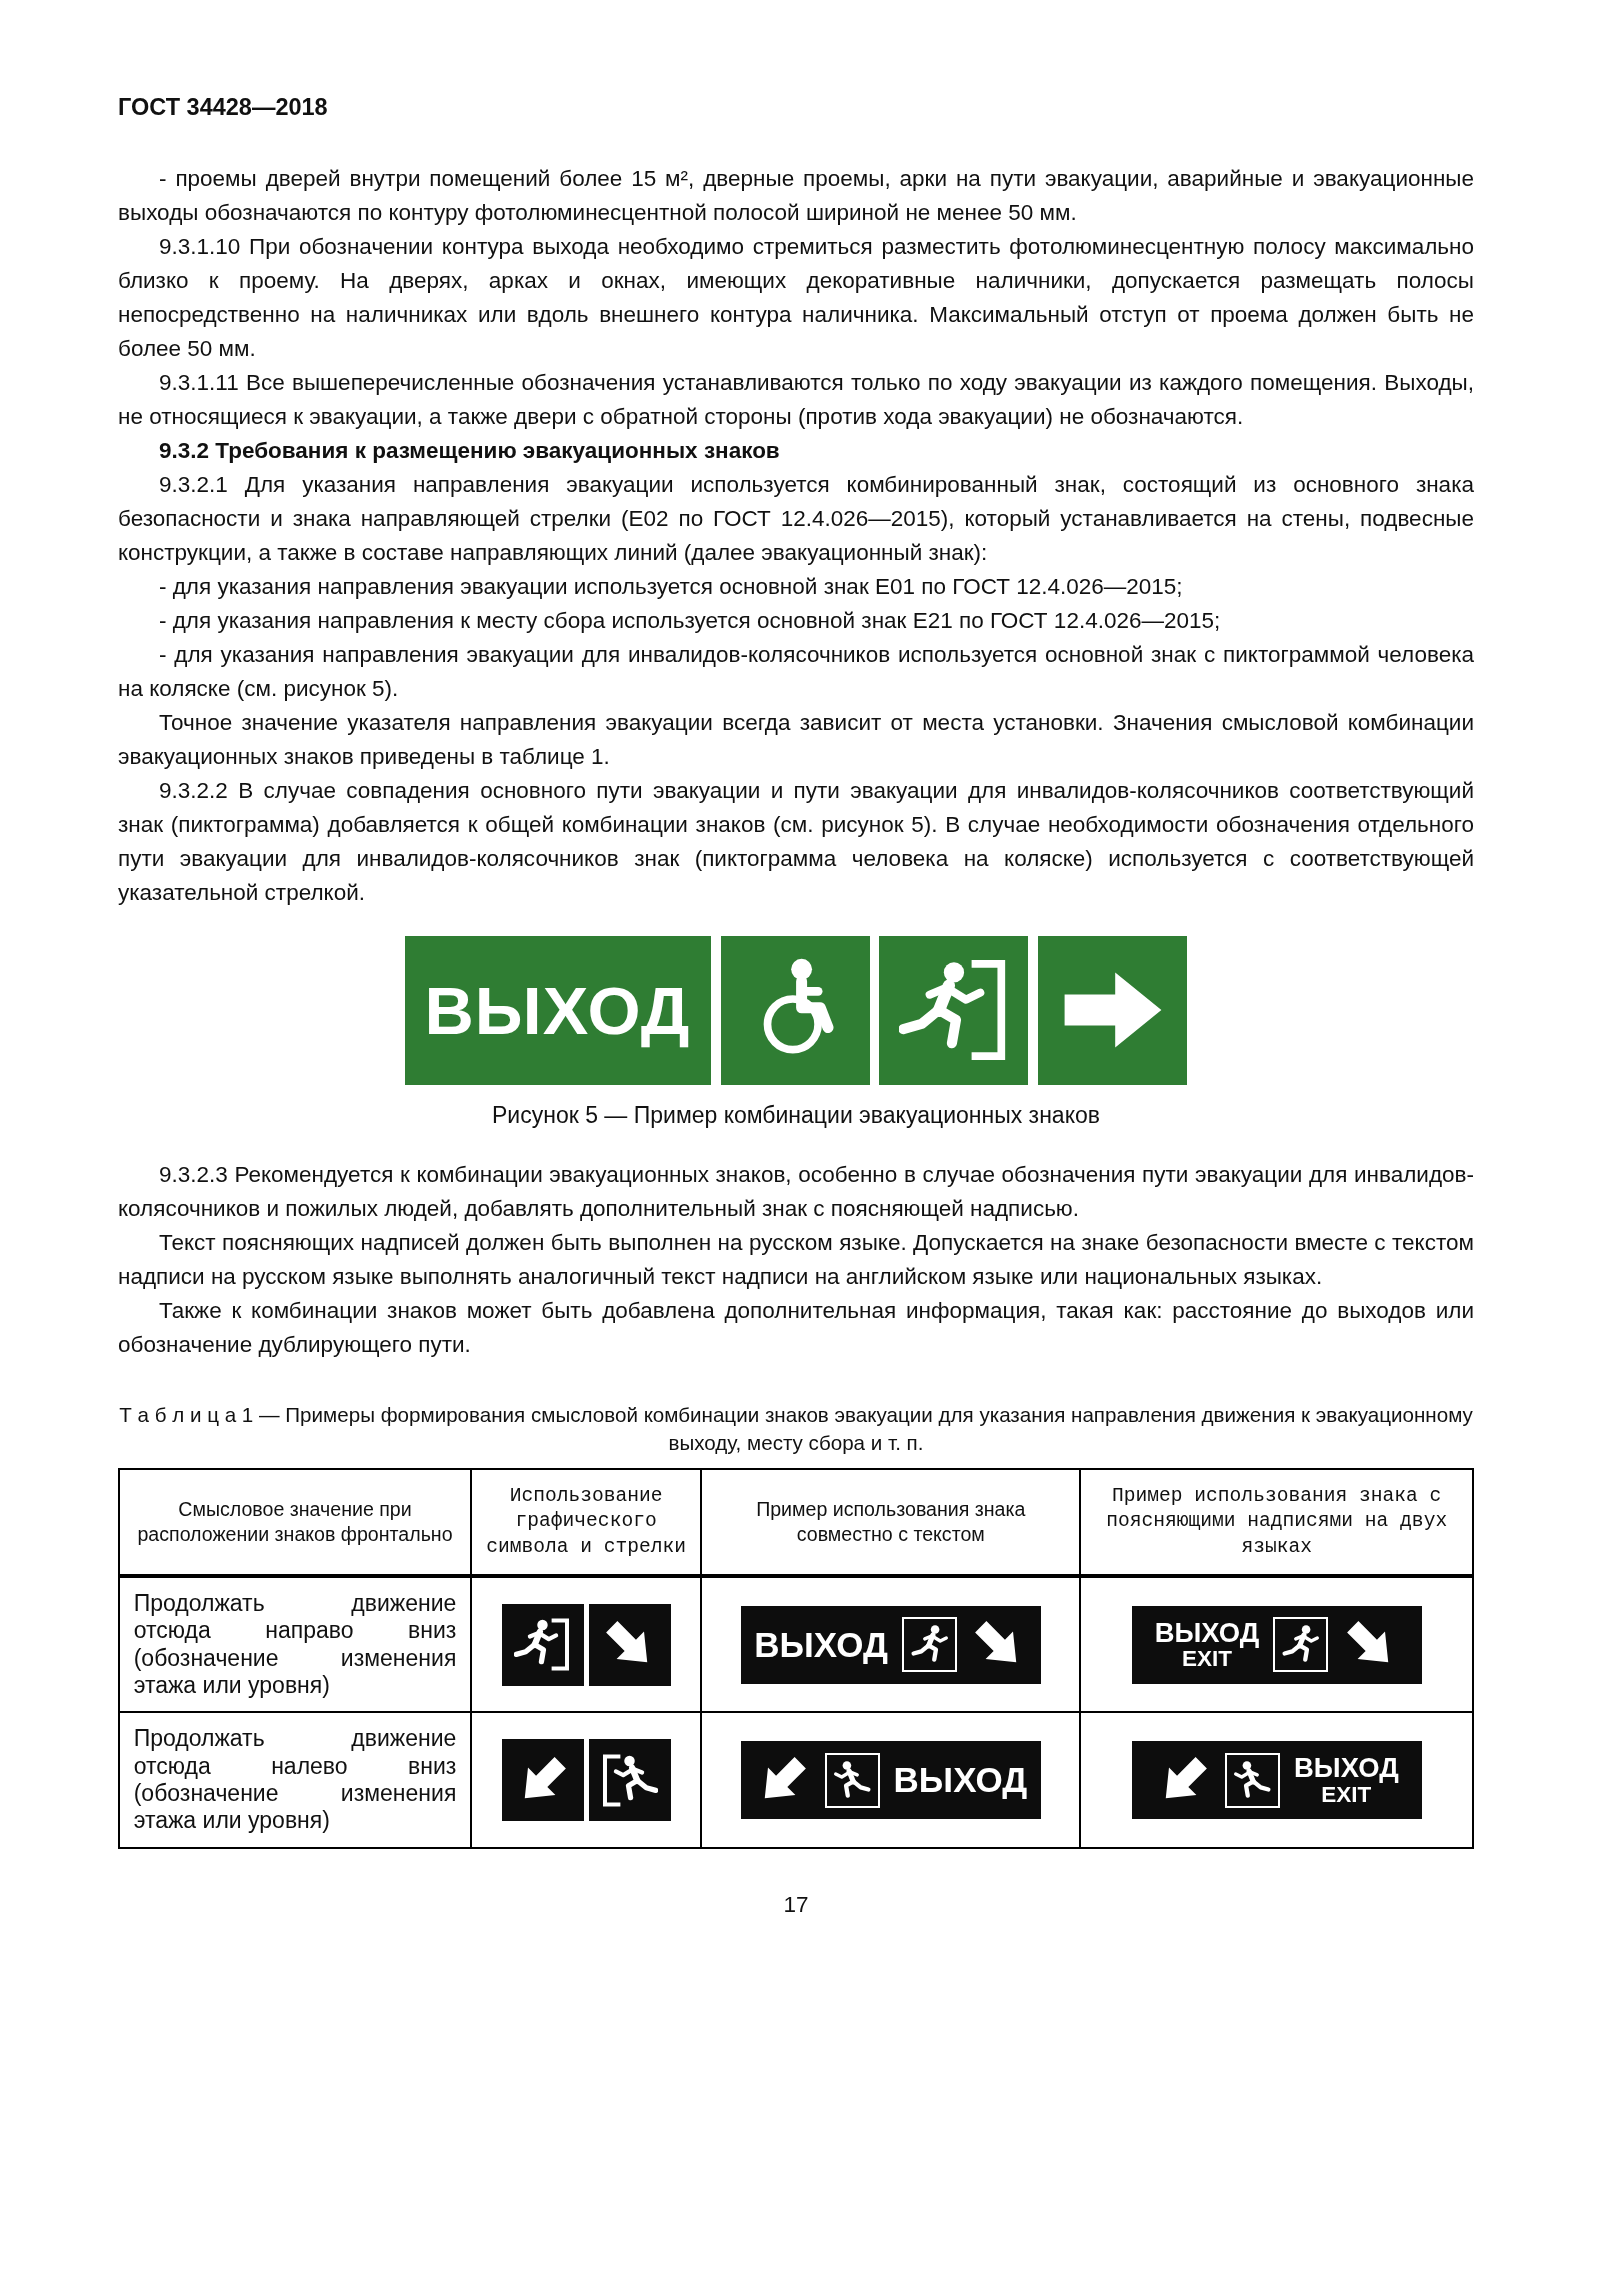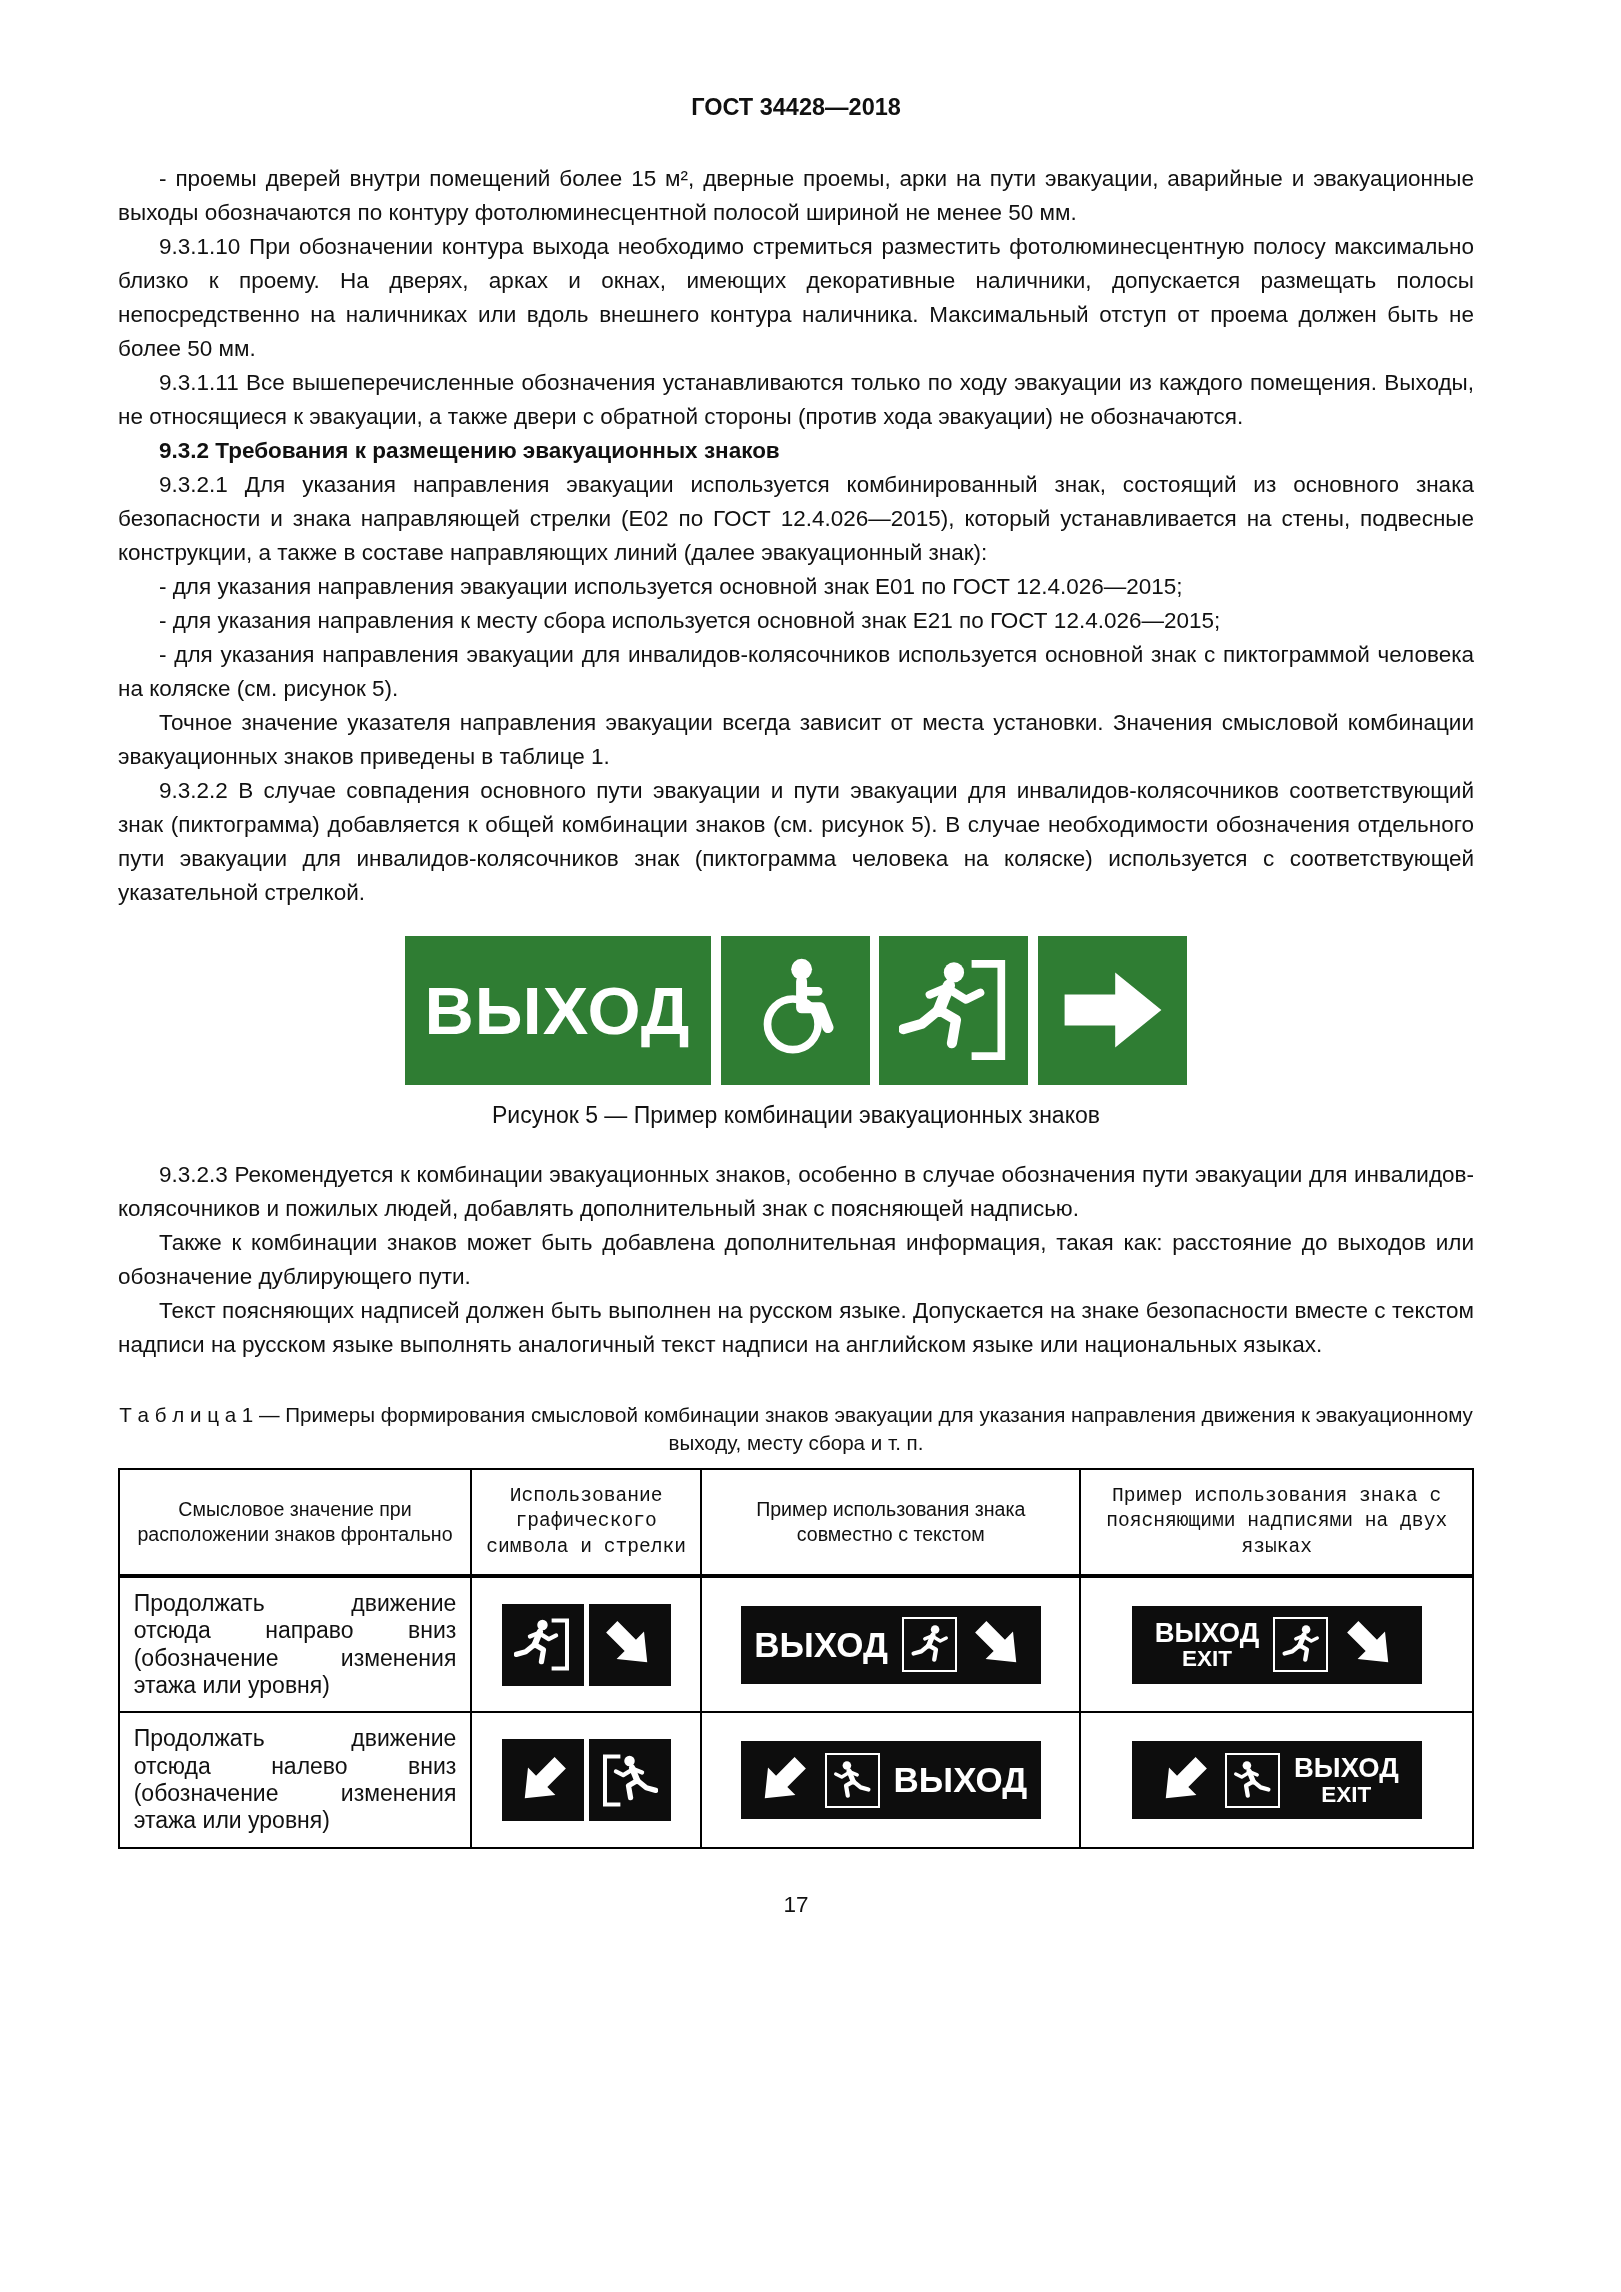--- a/index.html
+++ b/index.html
@@ -2,21 +2,21 @@
 <html><head>
 <meta charset="utf-8">
 <style>
   *{box-sizing:border-box;margin:0;padding:0;}
   body{background:#ffffff;}
   .page{
     width:1621px;height:2293px;background:#ffffff;position:relative;
     font-family:"Liberation Sans",sans-serif;color:#111;
     padding:94px 147px 0 118px;overflow:hidden;
   }
-  .doc-header{text-align:center;font-weight:bold;font-size:23.5px;margin-bottom:41px;}
+  .doc-header{text-align:left;font-weight:bold;font-size:23.5px;margin-bottom:41px;}
   .para{font-size:22.5px;line-height:34px;text-align:justify;text-indent:41px;}
   .para.bold{font-weight:bold;}
   
   .figure{margin-top:25.5px;display:flex;justify-content:center;gap:9.8px;}
   .panel{background:#2f7d33;display:flex;align-items:center;justify-content:center;color:#fff;}
   .panel.wide{width:306px;height:149px;}
   .panel.sq{width:149px;height:149px;}
   .exit-big{font-weight:bold;font-size:67px;letter-spacing:1px;transform:scaleX(1.02);}
   .ico{width:110px;height:110px;color:#fff;display:block;}
   .figcap{text-align:center;font-size:23px;margin:17px 0 29px;text-indent:0;}
@@ -121,22 +121,22 @@
     </div>
     <div class="panel sq">
       <svg class="ico" viewBox="0 0 112 112" width="110" height="110">
           <use href="#ico-arrow"></use>
         </svg>
     </div>
   </div>
   <p class="figcap">Рисунок 5 — Пример комбинации эвакуационных знаков</p>
 
   <p class="para">9.3.2.3 Рекомендуется к комбинации эвакуационных знаков, особенно в случае обозначения пути эвакуации для инвалидов-колясочников и пожилых людей, добавлять дополнительный знак с поясняющей надписью.</p>
+  <p class="para">Текст поясняющих надписей должен быть выполнен на русском языке. Допускается на знаке безопасности вместе с текстом надписи на русском языке выполнять аналогичный текст надписи на английском языке или национальных языках.</p>
   <p class="para">Также к комбинации знаков может быть добавлена дополнительная информация, такая как: расстояние до выходов или обозначение дублирующего пути.</p>
-  <p class="para">Текст поясняющих надписей должен быть выполнен на русском языке. Допускается на знаке безопасности вместе с текстом надписи на русском языке выполнять аналогичный текст надписи на английском языке или национальных языках.</p>
 
   <p class="tblcap">Т а б л и ц а  1 — Примеры формирования смысловой комбинации знаков эвакуации для указания направления движения к эвакуационному выходу, месту сбора и т. п.</p>
 
   <table class="gost">
     <thead>
       <tr>
         <th class="c1">Смысловое значение при расположении знаков фронтально</th>
         <th class="c2">Использование графического символа и стрелки</th>
         <th class="c3">Пример использования знака совместно с текстом</th>
         <th class="c4">Пример использования знака с поясняющими надписями на двух языках</th>

